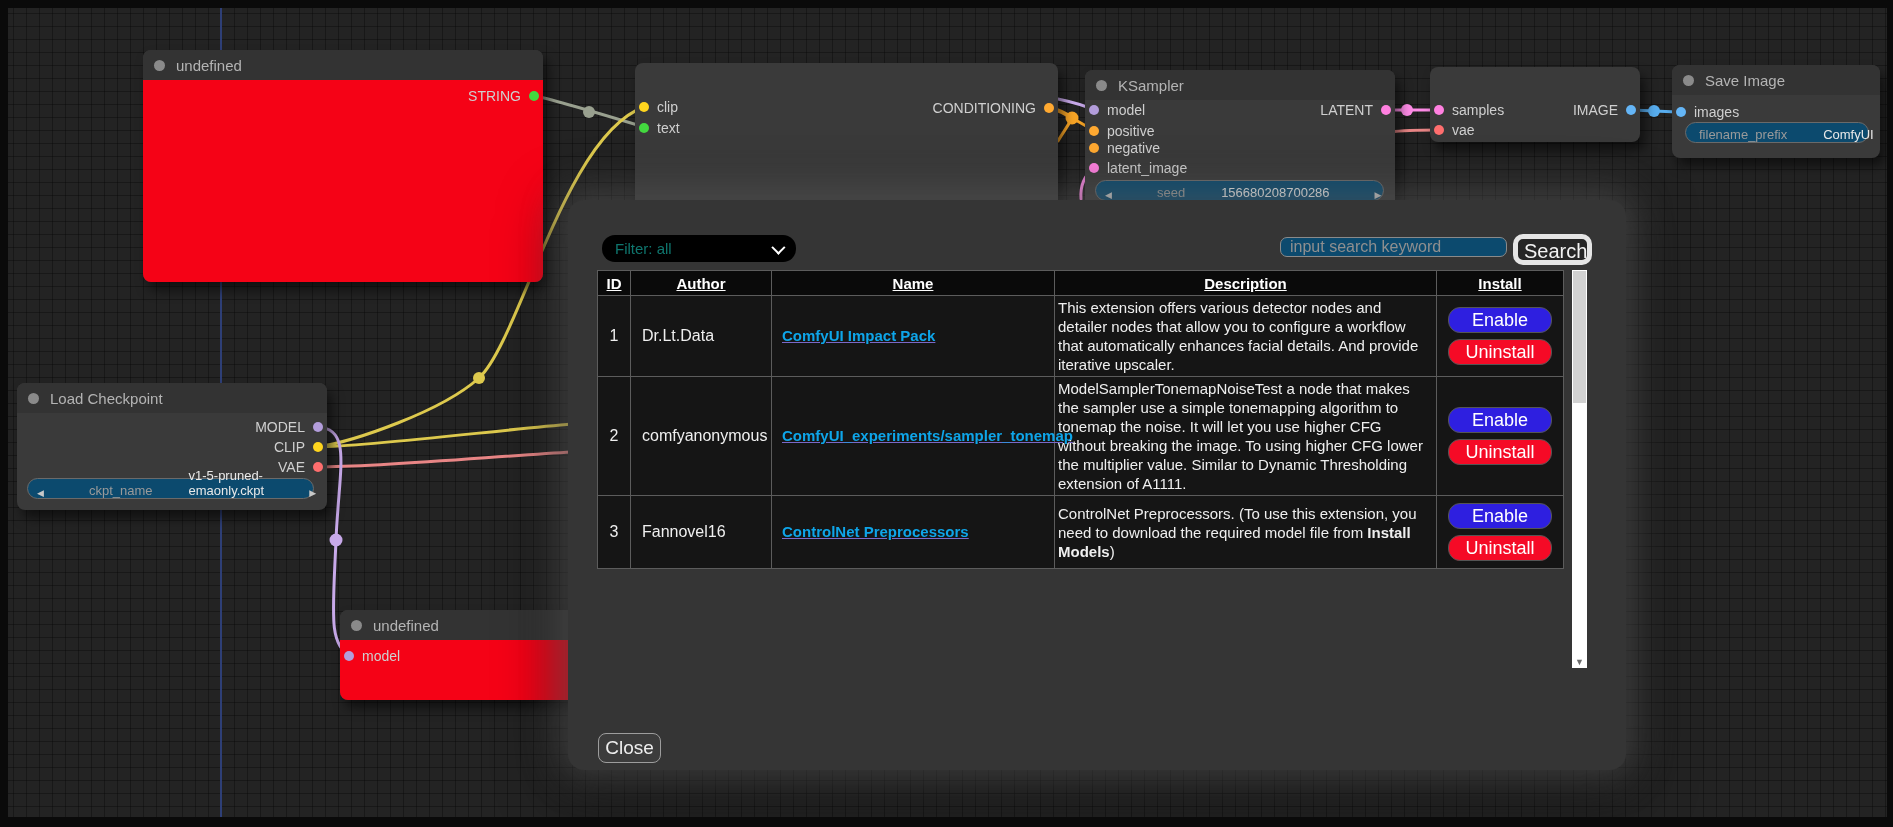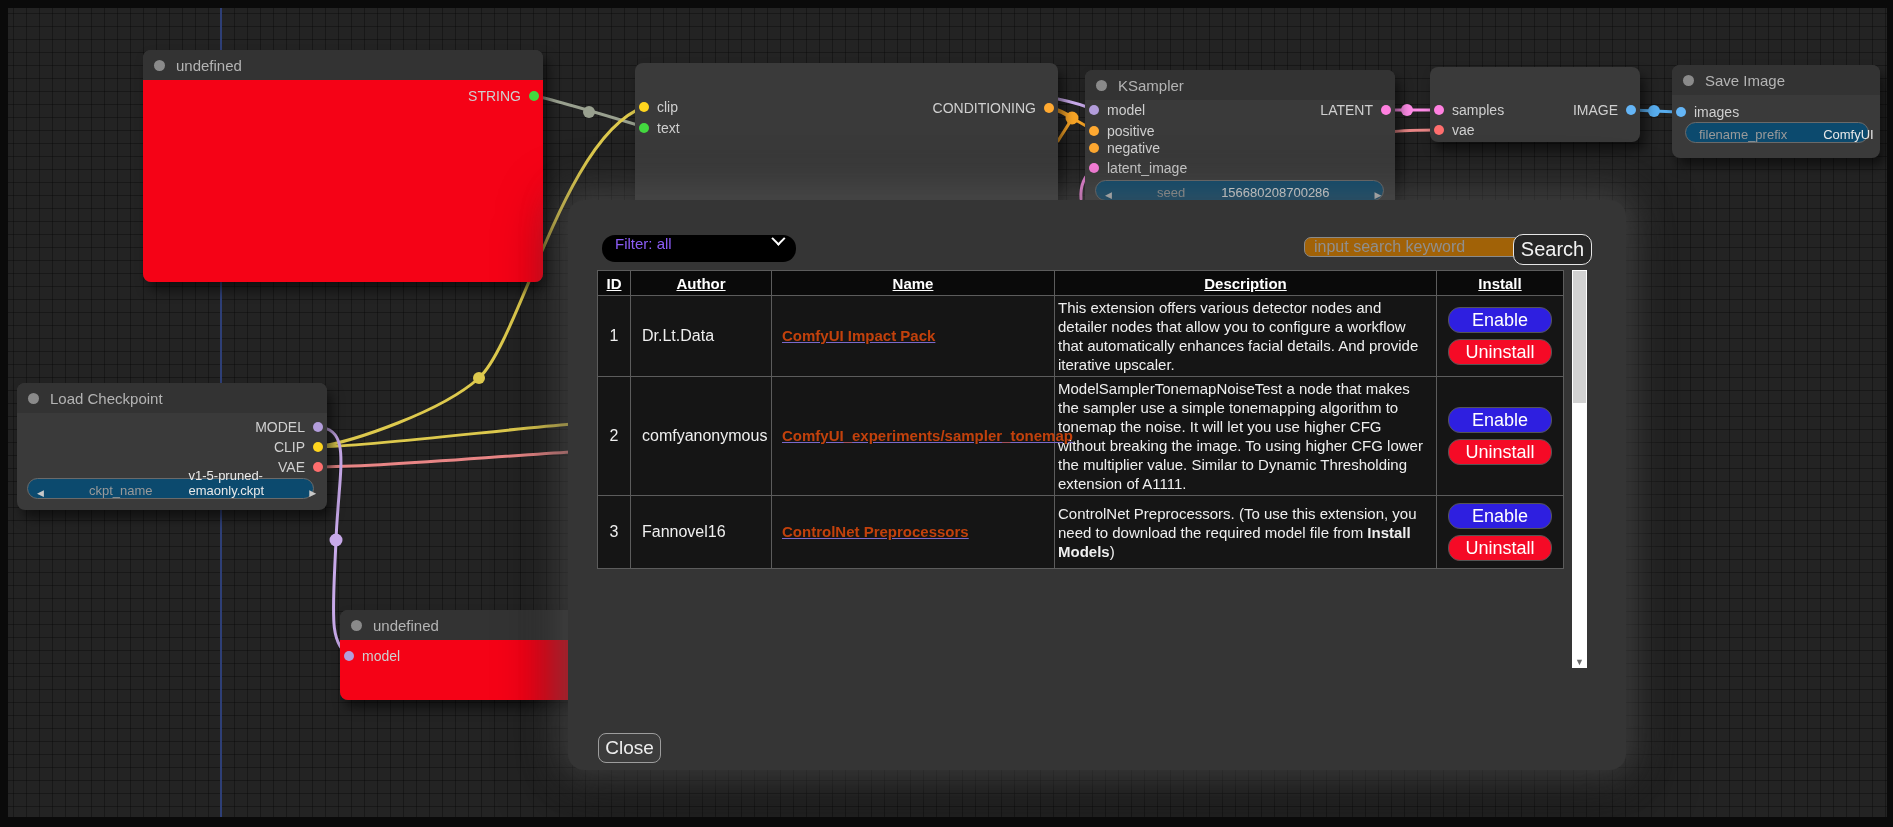--- a/index.html
+++ b/index.html
@@ -40,45 +40,45 @@
   .warrow{font-size:9px;color:#c8c8c8;padding:0 9px;flex:none;}
   .wvalue{color:#e9e9e9;margin-left:auto;}
   .widget.noarrow{padding:0 13px;}
   .widget.noarrow .wvalue{padding-right:4px;}
 
   
   #modal{position:absolute;left:568px;top:200px;width:1058px;height:570px;z-index:40;
          background:#353535;border-radius:16px;
          box-shadow:0 0 38px 10px rgba(175,175,175,.28), 0 14px 55px 12px rgba(0,0,0,.55);}
   #filter-select{position:absolute;left:34px;top:35px;width:194px;height:27px;background:#000;
-         border-radius:13px;display:flex;color:#8b5cf6;font-size:15px;cursor:pointer;}
+         border-radius:13px;display:flex;align-items:center;color:#0f766e;font-size:15px;cursor:pointer;}
   #filter-select .flabel{padding-left:13px;}
   #filter-select .chev{margin-left:auto;margin-right:14px;width:8px;height:8px;
          border-right:2px solid #fff;border-bottom:2px solid #fff;transform:rotate(45deg) translateY(-2px);}
   #search-input{position:absolute;left:712px;top:37px;width:227px;height:20px;box-sizing:border-box;
-         background:#a16207;border:1px solid #8a8a8a;border-radius:7px;color:#ddd;
-         font-size:16px;padding:0 9px;font-family:"Liberation Sans",sans-serif;margin-left:24px;}
+         background:#0c4a6e;border:1px solid #8a8a8a;border-radius:7px;color:#ddd;
+         font-size:16px;padding:0 9px;font-family:"Liberation Sans",sans-serif;}
   #search-input::placeholder{color:#8f8f8f;}
   #search-btn{position:absolute;left:945px;top:34px;width:79px;height:31px;background:#262626;
-         border:1px solid #e5e5e5;border-radius:10px;color:#f2f2f2;font-size:20px;cursor:pointer;
+         border:5px solid #e5e5e5;border-radius:10px;color:#f2f2f2;font-size:20px;cursor:pointer;
          font-family:"Liberation Sans",sans-serif;}
   #close-btn{position:absolute;left:30px;top:533px;width:63px;height:30px;background:#3c3c3c;
          border:1px solid #9d9d9d;border-radius:8px;color:#eee;font-size:19px;cursor:pointer;
          font-family:"Liberation Sans",sans-serif;}
 
   
   #table-wrap{position:absolute;left:29px;top:70px;width:966px;}
   table.ext{border-collapse:collapse;width:966px;table-layout:fixed;}
   table.ext th{background:#0a0a0a;color:#fff;font-size:15px;font-weight:bold;height:22px;
          border:1px solid #5c5c5c;text-decoration:underline;}
   table.ext td{background:#151515;border:1px solid #5c5c5c;color:#efefef;vertical-align:middle;}
   td.cell-id{text-align:center;font-size:16px;}
   td.cell-author{font-size:16px;padding-left:11px;}
   td.cell-name{padding-left:10px;}
-  td.cell-name a{color:#c2410c;font-weight:bold;font-size:15px;
+  td.cell-name a{color:#0ea5e9;font-weight:bold;font-size:15px;
          text-decoration:underline;text-decoration-color:#7a68c8;}
   td.cell-desc{font-size:15px;line-height:19px;padding:2px 3px;}
   td.cell-install{text-align:center;}
   .row-btn{display:block;width:104px;height:26px;margin:6px auto;border:1px solid #555;
          border-radius:12px;color:#fff;font-size:18px;line-height:22px;cursor:pointer;
          font-family:"Liberation Sans",sans-serif;}
   #scrollbar{position:absolute;left:1004px;top:70px;width:15px;height:398px;background:#ffffff;}
   #scroll-thumb{position:absolute;left:1px;top:1px;width:13px;height:132px;background:#d2d2d2;}
   #scroll-down{position:absolute;left:0;bottom:1px;width:15px;text-align:center;
          color:#6a6a6a;font-size:9px;line-height:10px;}

